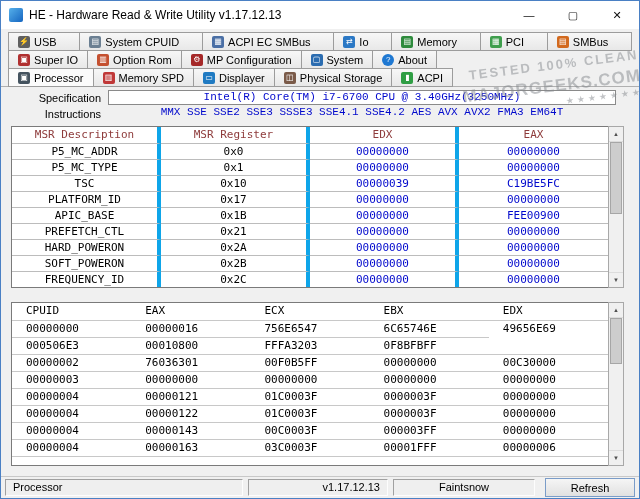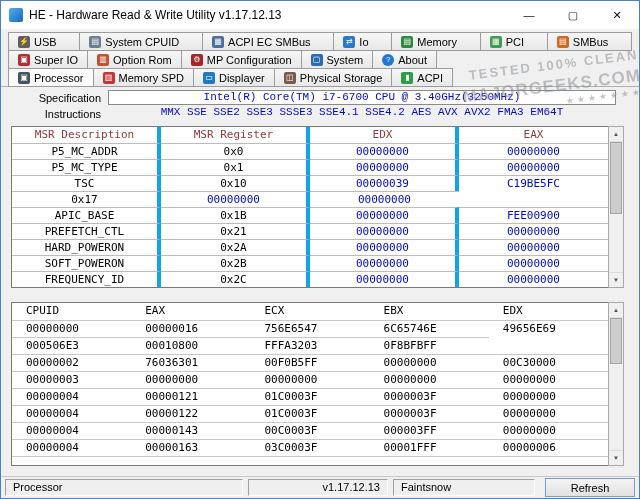--- a/index.html
+++ b/index.html
@@ -55,21 +55,21 @@
   .sb-btn{height:15px;flex:none;display:flex;align-items:center;justify-content:center;font-size:6px;color:#505050;background:#f0f0f0;border-bottom:1px solid #dcdcdc;cursor:default}
   .sb-btn.down{border-bottom:none;border-top:1px solid #dcdcdc}
   .sb-track{flex:1;position:relative;background:#f0f0f0}
   .sb-thumb{position:absolute;left:1px;right:1px;top:0;background:#cdcdcd;border:1px solid #a6a6a6}
 
   
   .statusbar{position:absolute;left:0;right:0;bottom:0;height:22px;background:#f0f0f0;border-top:1px solid #c8c8c8;display:flex;align-items:center;padding:2px 4px;gap:5px}
   .sb-panel{height:17px;line-height:15px;border:1px solid;border-color:#a0a0a0 #fdfdfd #fdfdfd #a0a0a0;padding:0 7px;font-size:11px;background:#efefef;white-space:nowrap;overflow:hidden}
   .sb-sec{width:238px}
   .sb-ver{width:140px;text-align:right}
-  .sb-auth{width:142px;}
+  .sb-auth{width:142px;text-align:center}
   .refresh-btn{margin-left:auto;width:90px;height:19px;border:1px solid #7a9cc8;background:linear-gradient(#f5f5f5,#e1e1e1);font-size:11px;font-family:inherit;cursor:default}
 
   
   .watermark{position:absolute;top:46px;right:2px;z-index:40;pointer-events:none;text-align:right;transform:rotate(-7deg);transform-origin:right top;color:#85898e;opacity:.5}
   .wm1{font-size:13px;font-weight:700;letter-spacing:2px}
   .wm2{font-size:17px;font-weight:700;letter-spacing:1px;margin-top:4px}
   .wm3{font-size:9px;letter-spacing:3px;margin-top:1px}
 </style>
 </head>
 <body>
@@ -195,20 +195,21 @@
             <div class="cell blue">00000000</div>
             <div class="cell blue">00000000</div>
           </div>
           <div class="trow msr">
             <div class="cell">TSC</div>
             <div class="cell">0x10</div>
             <div class="cell blue">00000039</div>
             <div class="cell blue">C19BE5FC</div>
           </div>
           <div class="trow msr">
+            <div class="cell">PLATFORM_ID</div>
             <div class="cell">0x17</div>
             <div class="cell blue">00000000</div>
             <div class="cell blue">00000000</div>
           </div>
           <div class="trow msr">
             <div class="cell">APIC_BASE</div>
             <div class="cell">0x1B</div>
             <div class="cell blue">00000000</div>
             <div class="cell blue">FEE00900</div>
           </div>

